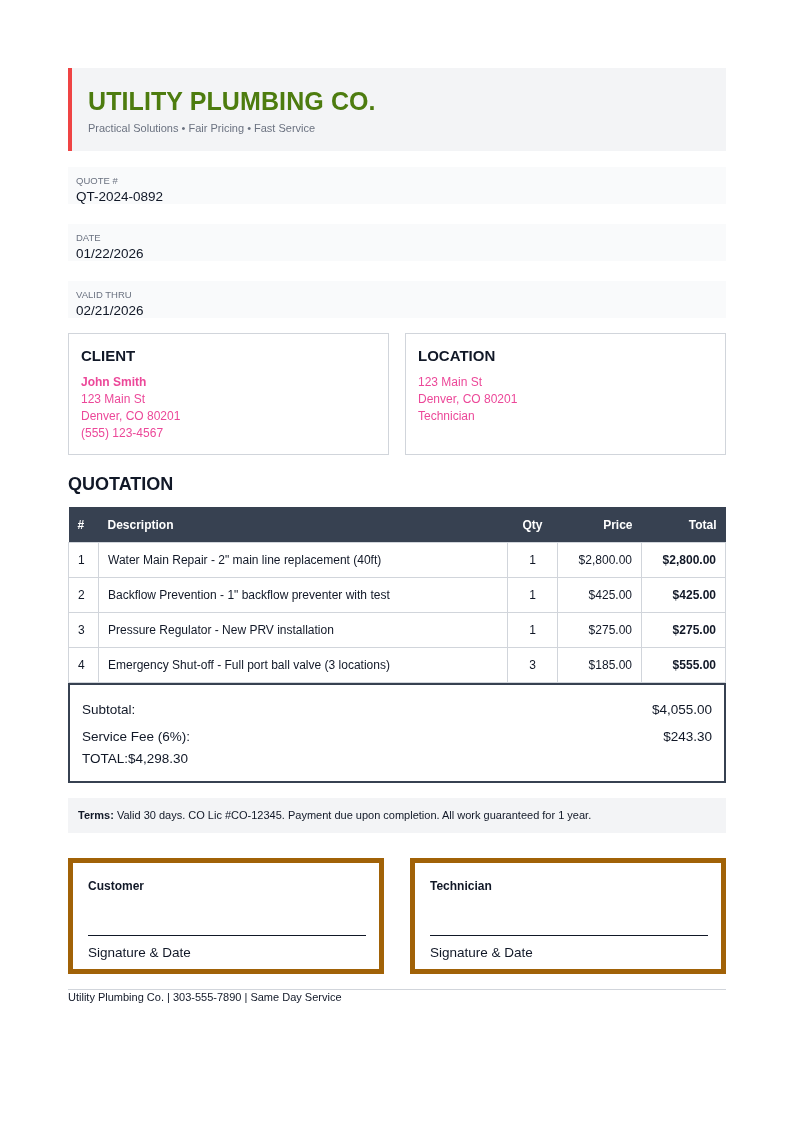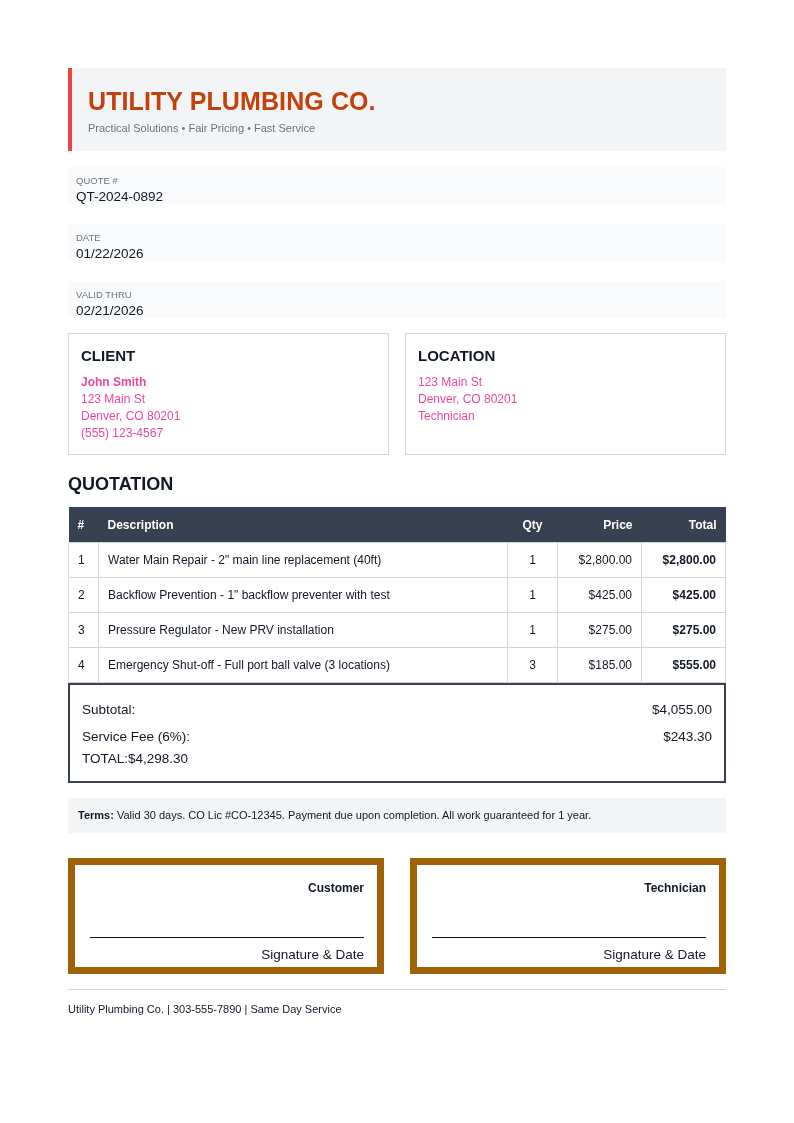--- a/index.html
+++ b/index.html
@@ -1,20 +1,20 @@
 <!DOCTYPE html>
 <html><head>
   <meta charset="utf-8">
   <style>
     html, body { margin: 0; padding: 0; background: #ffffff; }
     body { width: 794px; height: 1123px; position: relative; font-family: "Liberation Sans", sans-serif; color: #111827; }
     .page { position: absolute; left: 68px; top: 68px; width: 658px; }
 
     .header { background: #f3f4f6; border-left: 4px solid #ef4444; height: 83px; box-sizing: border-box; padding: 18px 0 0 16px; }
-    .header h1 { margin: 0; font-size: 25px; font-weight: bold; color: #c2410c; letter-spacing: 0.1px; line-height: 30px; }
+    .header h1 { margin: 0; font-size: 25px; font-weight: bold; color: #4d7c0f; letter-spacing: 0.1px; line-height: 30px; }
     .header .tagline { margin-top: 6px; font-size: 11px; color: #6b7280; }
 
     .meta { display: flex; gap: 20px; margin-top: 16px; flex-direction: column; }
     .meta-box { flex: 1; background: #f9fafb; height: 47px; box-sizing: border-box; padding: 8px 8px 0 8px; }
     .meta-label { font-size: 9.5px; color: #6b7280; text-transform: uppercase; }
     .meta-value { font-size: 13.5px; margin-top: 3px; color: #111827; }
 
     .parties { display: flex; gap: 16px; margin-top: 15px; }
     .party { flex: 1; border: 1px solid #d1d5db; height: 122px; box-sizing: border-box; padding: 13px 12px 0 12px; }
     .party h3 { margin: 0 0 10px 0; font-size: 15px; font-weight: bold; color: #111827; }
@@ -31,26 +31,26 @@
     table.items td.b { font-weight: bold; }
 
     .totals { border: 2px solid #374151; height: 100px; box-sizing: border-box; padding: 16px 12px 0 12px; font-size: 13.5px; }
     .totals .row { display: flex; justify-content: space-between; line-height: 17px; margin-bottom: 10px; }
     .totals .row.total { justify-content: flex-start; margin-top: -5px; }
 
     .terms { margin-top: 15px; background: #f3f4f6; height: 35px; box-sizing: border-box; padding: 11px 10px 0 10px; font-size: 11px; color: #111827; }
     .terms b { font-weight: bold; }
 
     .sigs { display: flex; gap: 26px; margin-top: 25px; }
-    .sig { flex: 1; border: 7px solid #a16207; height: 116px; box-sizing: border-box; padding: 16px 13px 0 15px; text-align: right; }
+    .sig { flex: 1; border: 5px solid #a16207; height: 116px; box-sizing: border-box; padding: 16px 13px 0 15px; text-align: left; }
     .sig .who { font-size: 12px; font-weight: bold; }
     .sig .sigline { border-top: 1px solid #111827; margin-top: 42px; }
     .sig .caption { font-size: 13.5px; margin-top: 9px; }
 
-    .footer { margin-top: 15px; border-top: 1px solid #d1d5db; padding-top: 13px; font-size: 11px; color: #111827; }
+    .footer { margin-top: 15px; border-top: 1px solid #d1d5db; padding-top: 1px; font-size: 11px; color: #111827; }
   </style>
 </head>
 <body>
 
 <div class="page">
 
   <div class="header">
     <h1>UTILITY PLUMBING CO.</h1>
     <div class="tagline">Practical Solutions • Fair Pricing • Fast Service</div>
   </div>

